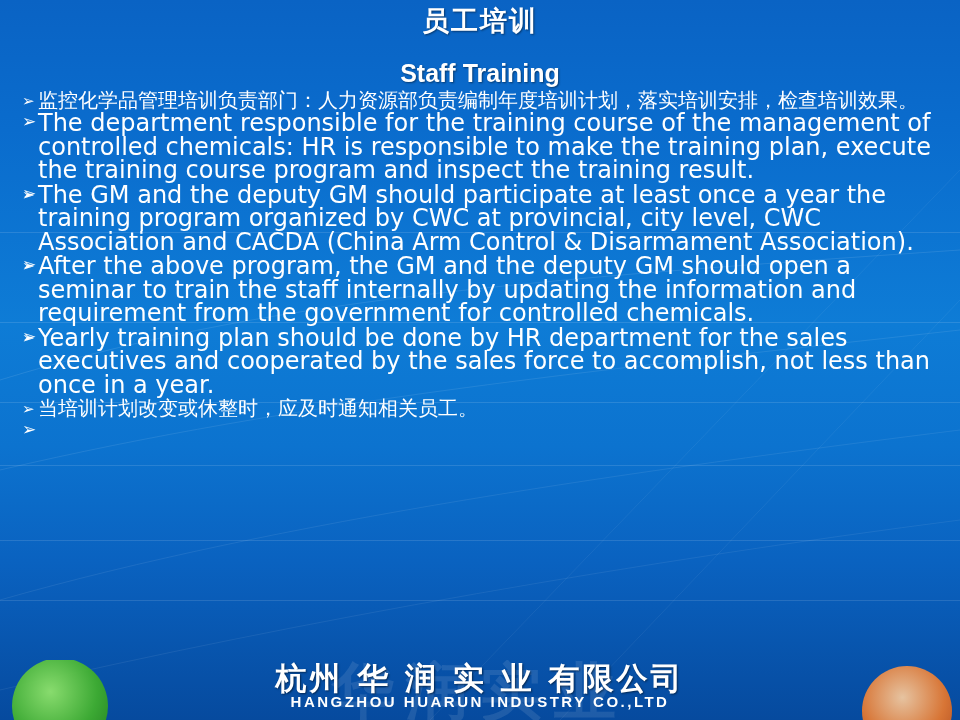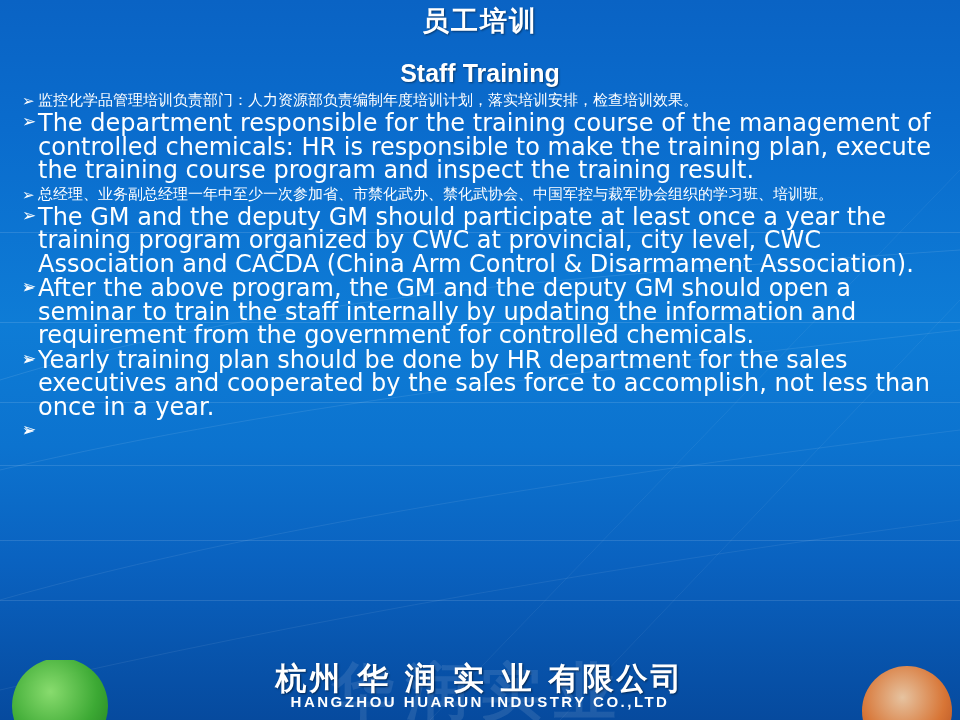--- a/index.html
+++ b/index.html
@@ -69,21 +69,21 @@
   }
   .arrow {
     position: absolute;
     left: 0;
     top: 1px;
     font-size: 15px;
     line-height: 20px;
     color: #ffffff;
   }
   .cn {
-    font-size: 15px;
+    font-size: 20px;
     line-height: 21px;
     font-family: "DejaVu Sans", "Liberation Sans", sans-serif;
     letter-spacing: 0px;
   }
   .en {
     font-size: 24px;
     line-height: 23.5px;
     font-family: "DejaVu Sans", "Liberation Sans", sans-serif;
   }
   .bullet-row.en-row .arrow {
@@ -190,21 +190,20 @@
       <span class="cn">监控化学品管理培训负责部门：人力资源部负责编制年度培训计划，落实培训安排，检查培训效果。</span>
     </div>
 
     <div class="bullet-row en-row">
       <span class="arrow">➢</span>
       <span class="en">The department responsible for the training course of the management of controlled chemicals: HR is responsible to make the training plan, execute the training course program and inspect the training result.</span>
     </div>
 
     <div class="bullet-row">
       <span class="arrow">➢</span>
-      <span class="cn">总经理、业务副总经理一年中至少一次参加省、市禁化武办、禁化武协会、中国军控与裁军协会组织的学习班、培训班。</span>
     </div>
 
     <div class="bullet-row en-row">
       <span class="arrow">➢</span>
       <span class="en">The GM and the deputy GM should participate at least once a year the training program organized by CWC at provincial, city level, CWC Association and CACDA (China Arm Control &amp; Disarmament Association).</span>
     </div>
 
     <div class="bullet-row">
       <span class="arrow">➢</span>
     </div>
@@ -218,20 +217,21 @@
       <span class="arrow">➢</span>
     </div>
 
     <div class="bullet-row en-row">
       <span class="arrow">➢</span>
       <span class="en">Yearly training plan should be done by HR department for the sales executives and cooperated by the sales force to accomplish, not less than once in a year.</span>
     </div>
 
     <div class="bullet-row">
       <span class="arrow">➢</span>
+      <span class="cn">当培训计划改变或休整时，应及时通知相关员工。</span>
     </div>
 
     <div class="bullet-row en-row">
       <span class="arrow">➢</span>
     </div>
 
   </div>
 
   <div class="logo-band">
     <div class="ghost">华润实业</div>

